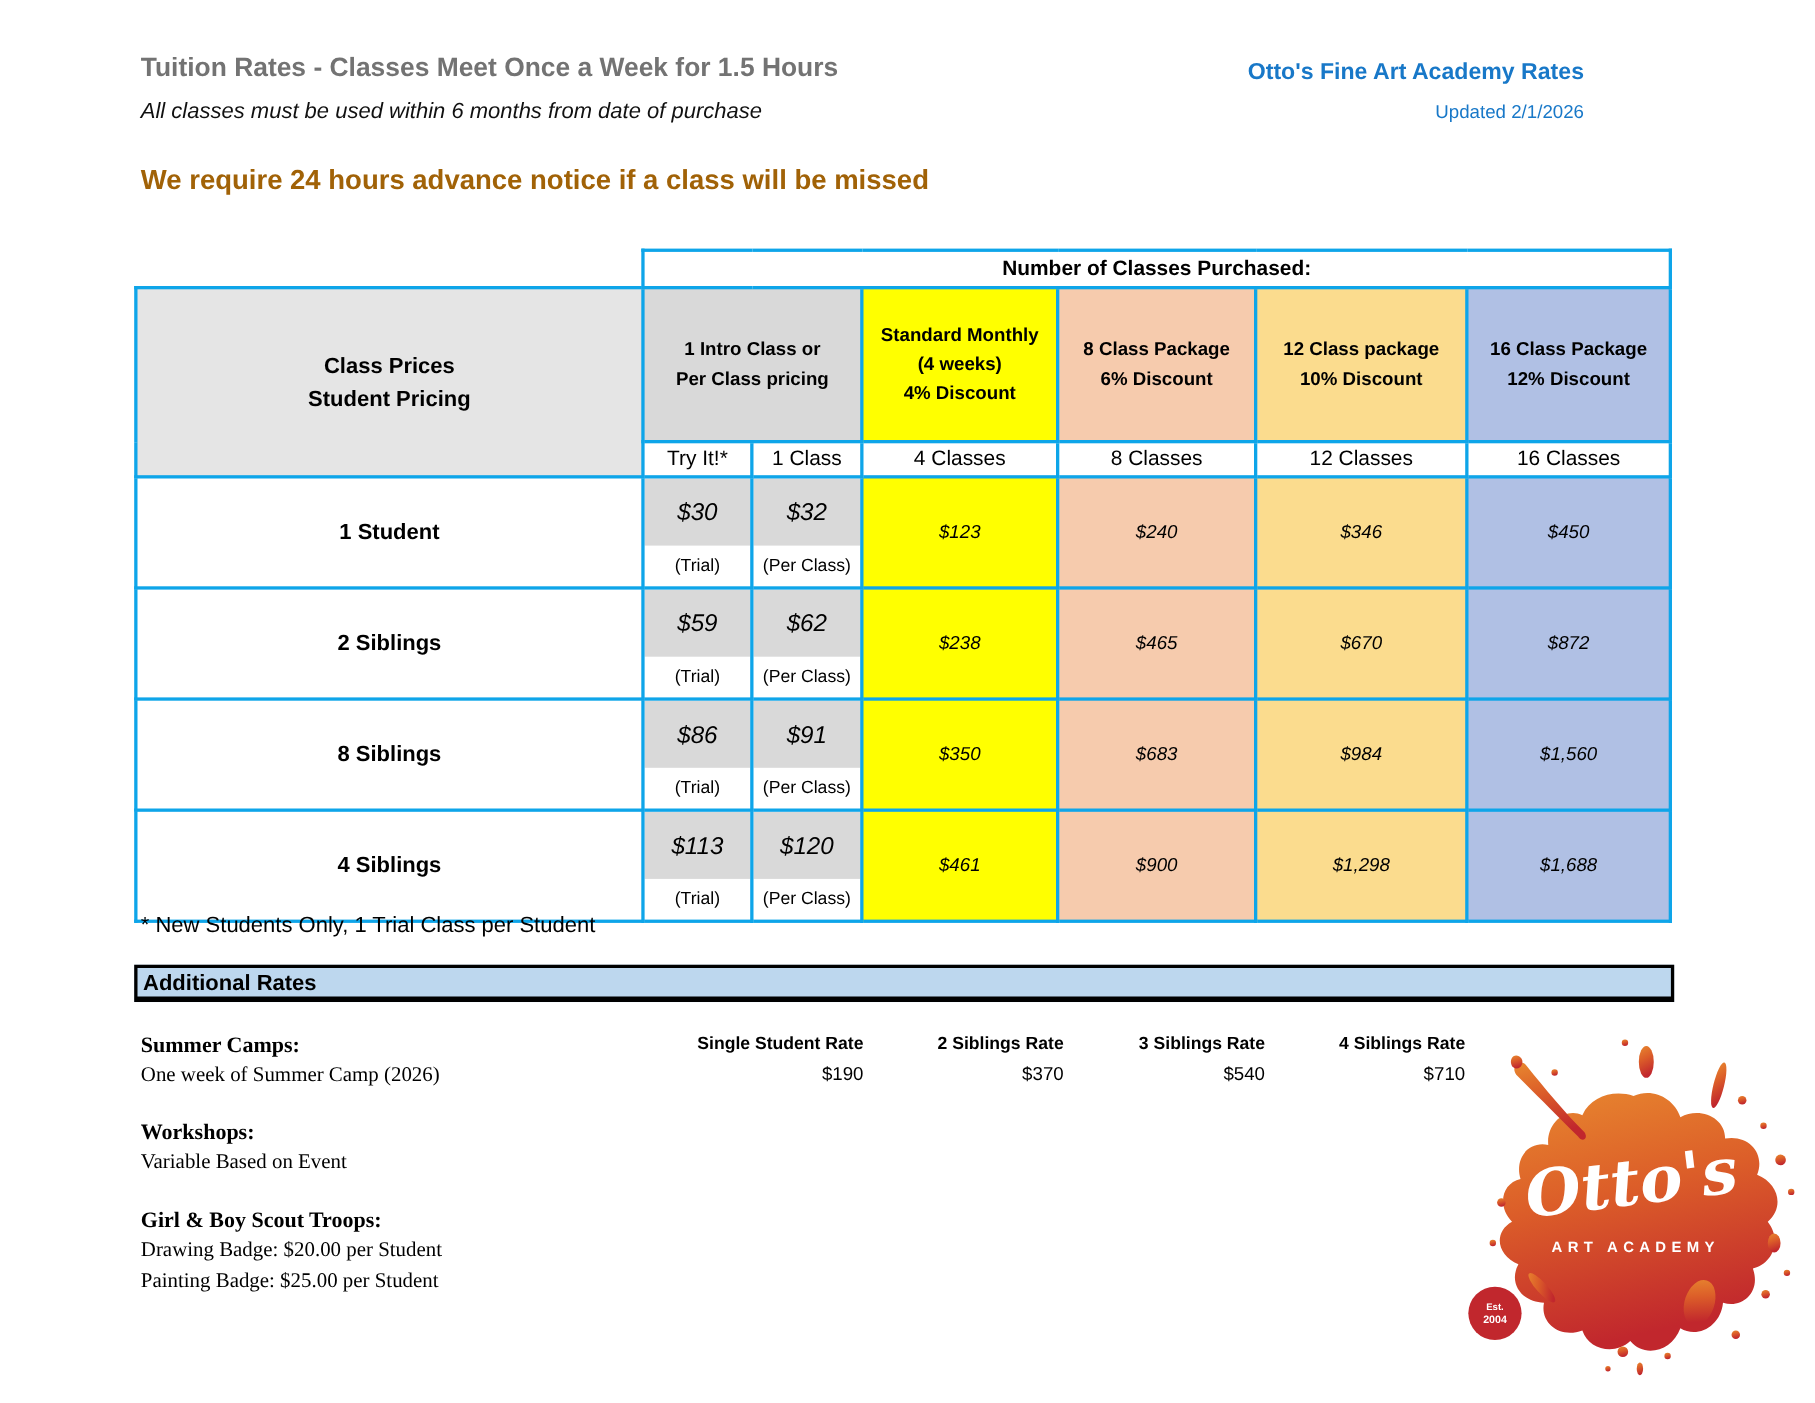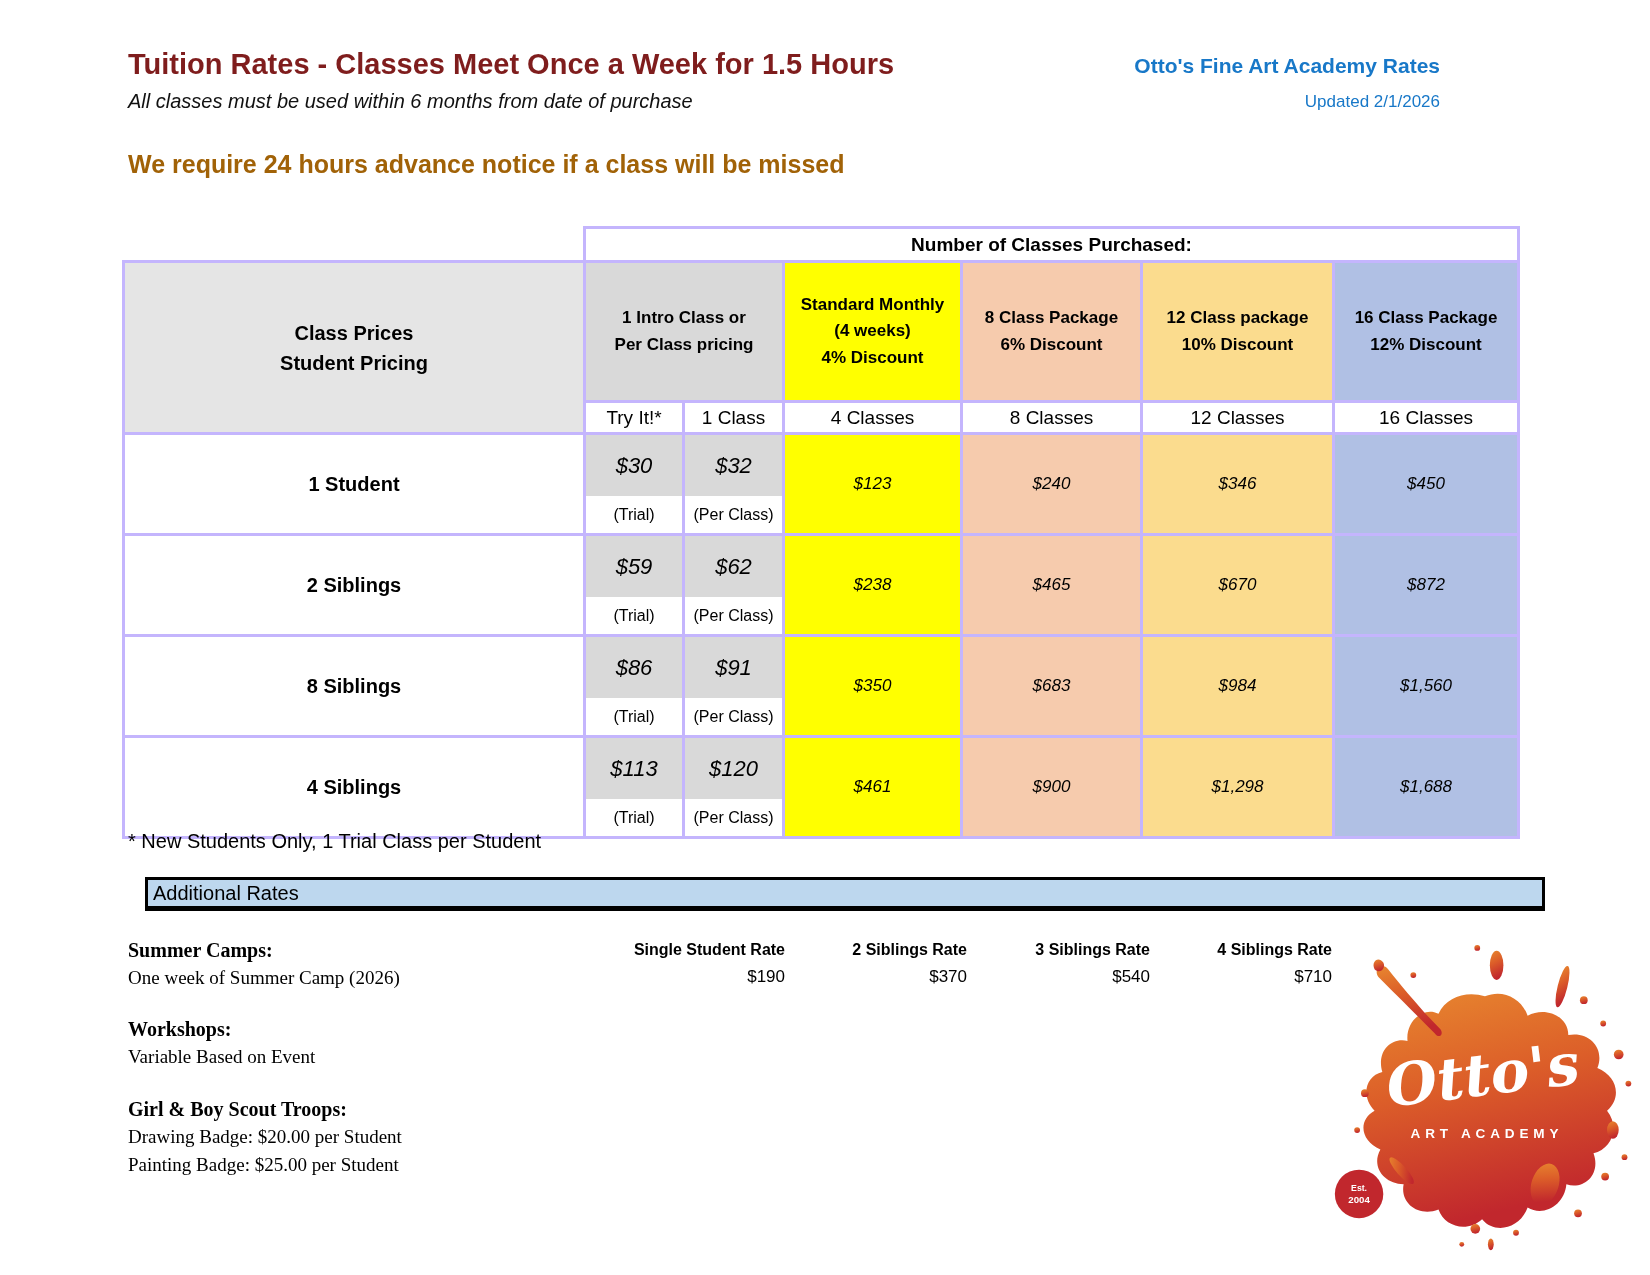--- a/index.html
+++ b/index.html
@@ -1,48 +1,48 @@
 <!DOCTYPE html>
 <html><head>
 <meta charset="utf-8">
 <style>
   html,body{margin:0;padding:0;background:#ffffff;}
   .page{position:relative;width:1650px;height:1275px;background:#fff;font-family:"Liberation Sans",sans-serif;overflow:hidden;}
   .abs{position:absolute;}
 
   
-  .title{left:128px;top:48px;font-size:29px;font-weight:bold;color:#7f1d1d;}
+  .title{left:128px;top:48px;font-size:24px;font-weight:bold;color:#737373;}
   .subtitle{left:128px;top:90px;font-size:20px;font-style:italic;font-weight:500;color:#111;}
   .right-title{right:210px;top:54px;font-size:21px;font-weight:bold;color:#1878C8;text-align:right;}
   .updated{right:210px;top:92px;font-size:17px;color:#1878C8;text-align:right;}
   .notice{left:128px;top:150px;font-size:25px;font-weight:bold;color:#a16207;}
 
   
   table.rates{position:absolute;left:122px;top:226px;border-collapse:collapse;table-layout:fixed;}
-  table.rates td{border:3px solid #c4b5fd;padding:0;vertical-align:middle;text-align:center;color:#000;}
+  table.rates td{border:3px solid #0ea5e9;padding:0;vertical-align:middle;text-align:center;color:#000;}
   td.no-border{border:none !important;background:#fff;}
   td.corner{font-size:19px;font-weight:bold;text-align:left;padding-left:6px;background:#fff;}
   td.rowhdr{background:#e5e5e5;text-align:left;padding-left:8px;font-size:20px;font-weight:bold;line-height:1.5;white-space:pre-line;}
   td.group{font-size:17px;font-weight:bold;line-height:1.55;white-space:pre-line;}
   td.sub{font-size:19px;font-weight:normal;background:#fff;margin-left:10px;}
   td.rowlabel{background:#fff;text-align:left;vertical-align:top;padding:4px 0 0 6px;font-size:20px;font-weight:bold;}
   td.split{vertical-align:top;background:#fff;}
   .split-top{height:61px;background:#D9D9D9;display:flex;align-items:center;justify-content:center;font-size:22px;font-style:italic;}
   .split-bot{height:37px;display:flex;align-items:center;justify-content:center;font-size:16px;}
   td.price{font-size:17px;font-style:italic;}
   .bg-gray{background:#D9D9D9;}
   .bg-yellow{background:#FFFF00;}
   .bg-peach{background:#F6CBAD;}
   .bg-gold{background:#FBDC8E;}
   .bg-peri{background:#B0C0E4;}
 
   .footnote{left:128px;top:830px;font-size:20px;color:#000;}
 
   
-  .addl-bar{left:122px;top:877px;width:1389px;height:26px;background:#BDD7EE;border:3px solid #000;border-bottom-width:5px;display:flex;align-items:center;padding-left:5px;font-size:20px;font-weight:normal;color:#000;margin-left:23px;}
+  .addl-bar{left:122px;top:877px;width:1389px;height:26px;background:#BDD7EE;border:3px solid #000;border-bottom-width:5px;display:flex;align-items:flex-end;padding-left:5px;font-size:20px;font-weight:bold;color:#000;}
   .serif{font-family:"Liberation Serif",serif;}
   .camp-head{left:128px;top:939px;font-size:20px;font-weight:bold;}
   .rate-col{top:941px;width:220px;text-align:right;font-size:16px;font-weight:bold;}
   .camp-row{left:128px;top:967px;font-size:19px;}
   .rate-val{top:967px;width:220px;text-align:right;font-size:17px;}
   .ws-head{left:128px;top:1018px;font-size:20px;font-weight:bold;}
   .ws-detail{left:128px;top:1046px;font-size:19px;}
   .scout-head{left:128px;top:1098px;font-size:20px;font-weight:bold;}
   .scout-l1{left:128px;top:1126px;font-size:19px;}
   .scout-l2{left:128px;top:1154px;font-size:19px;}

